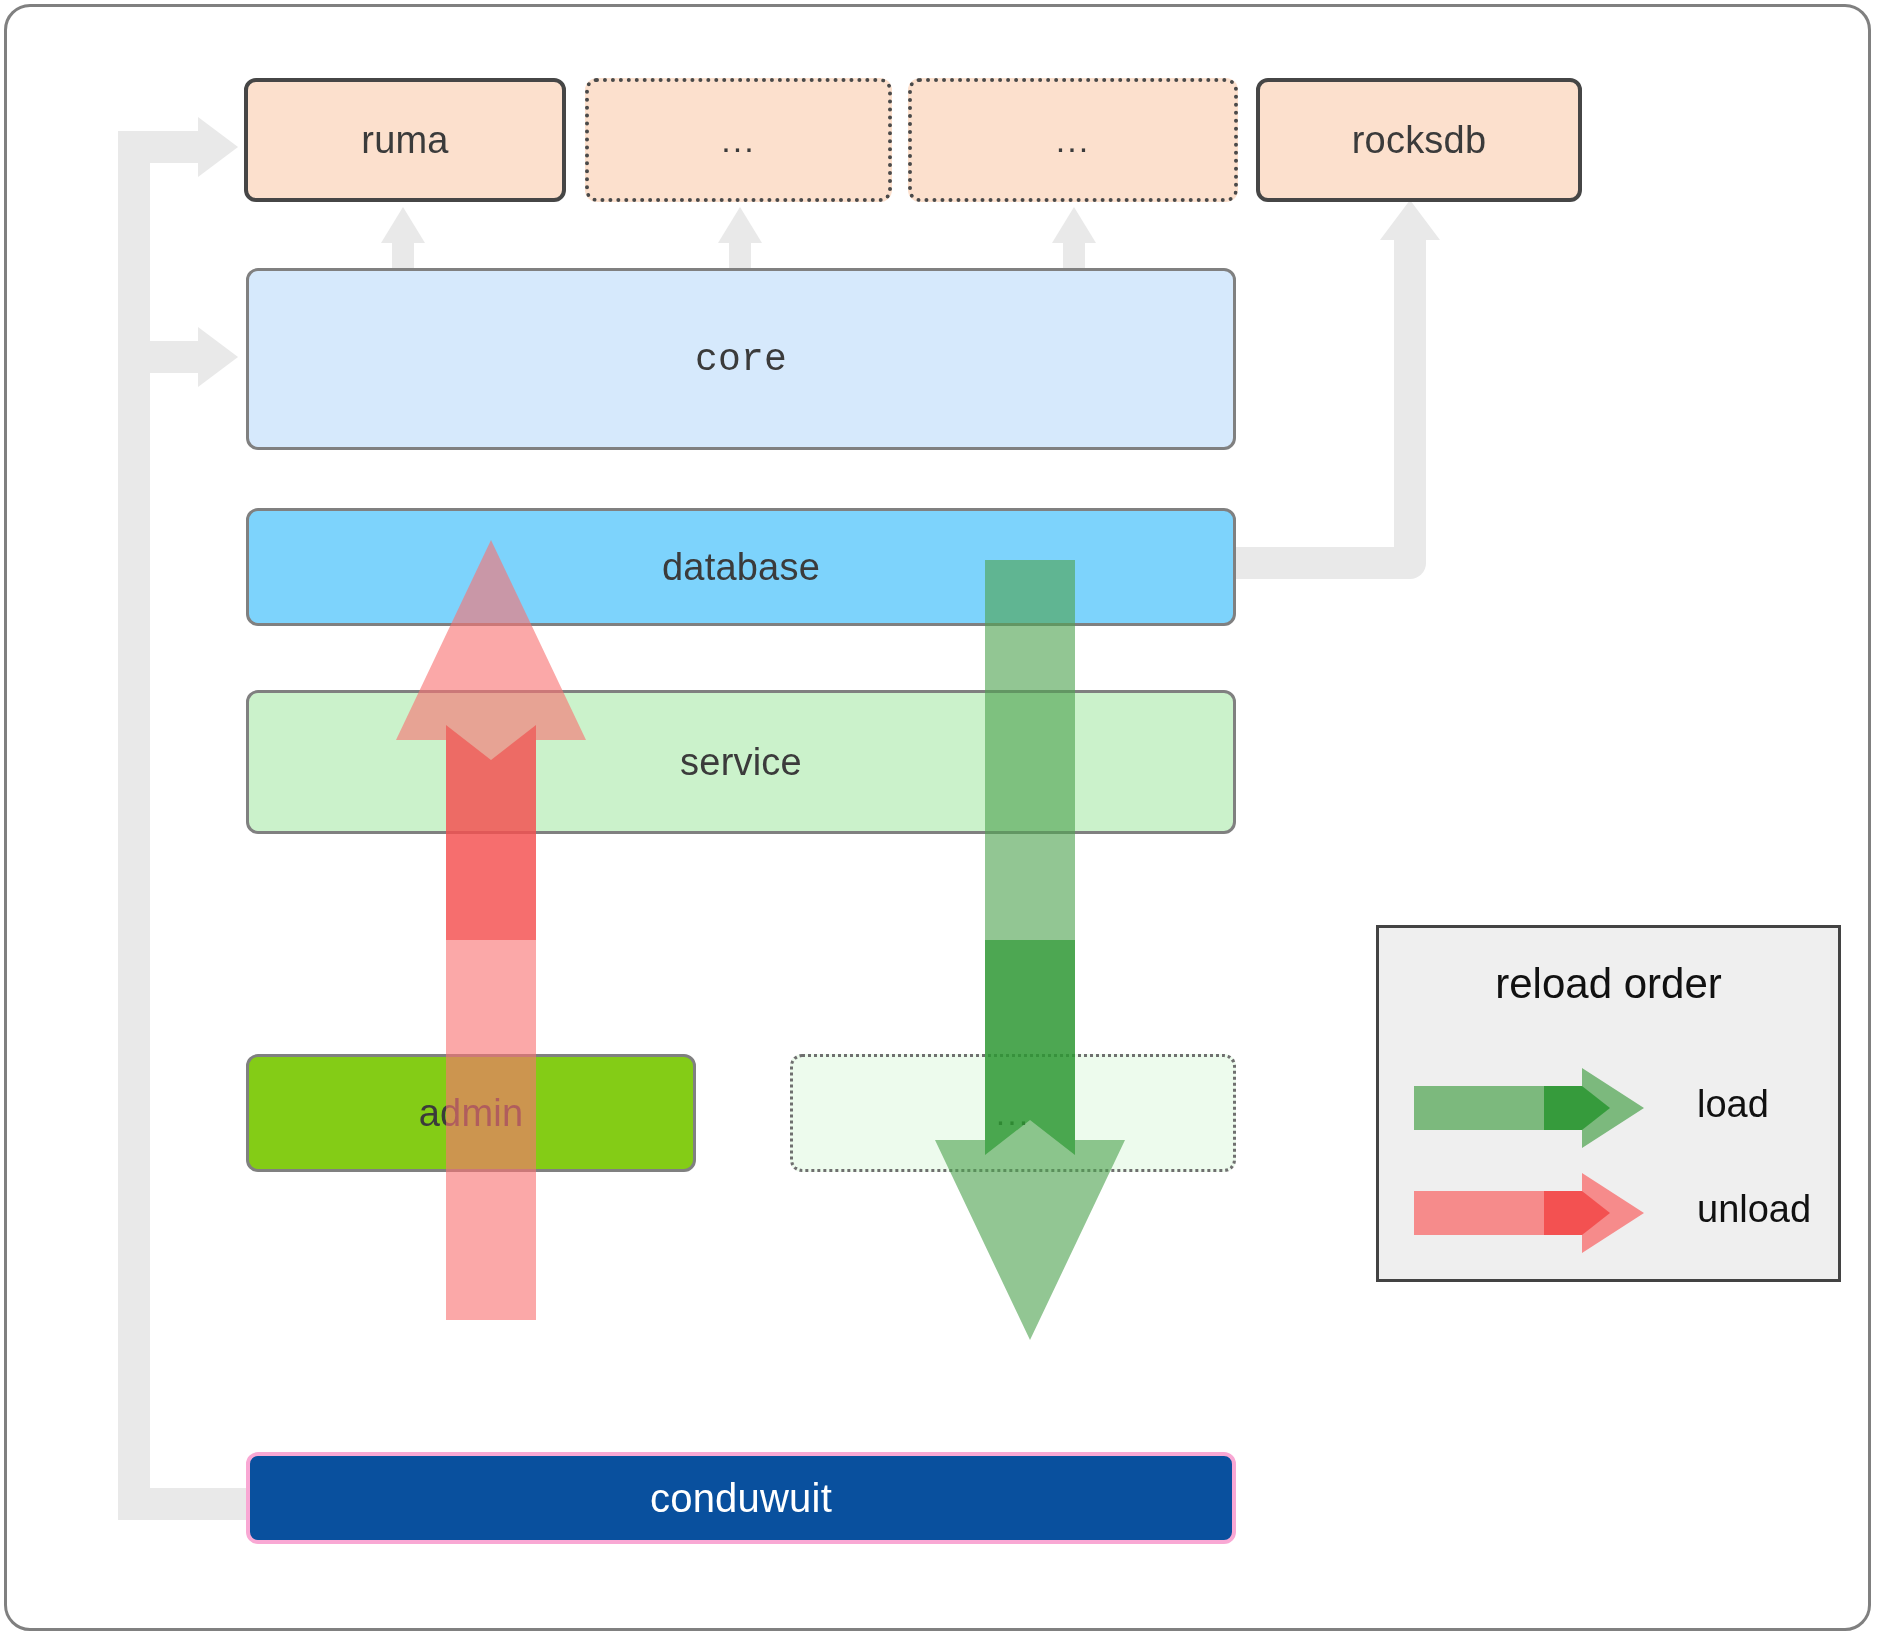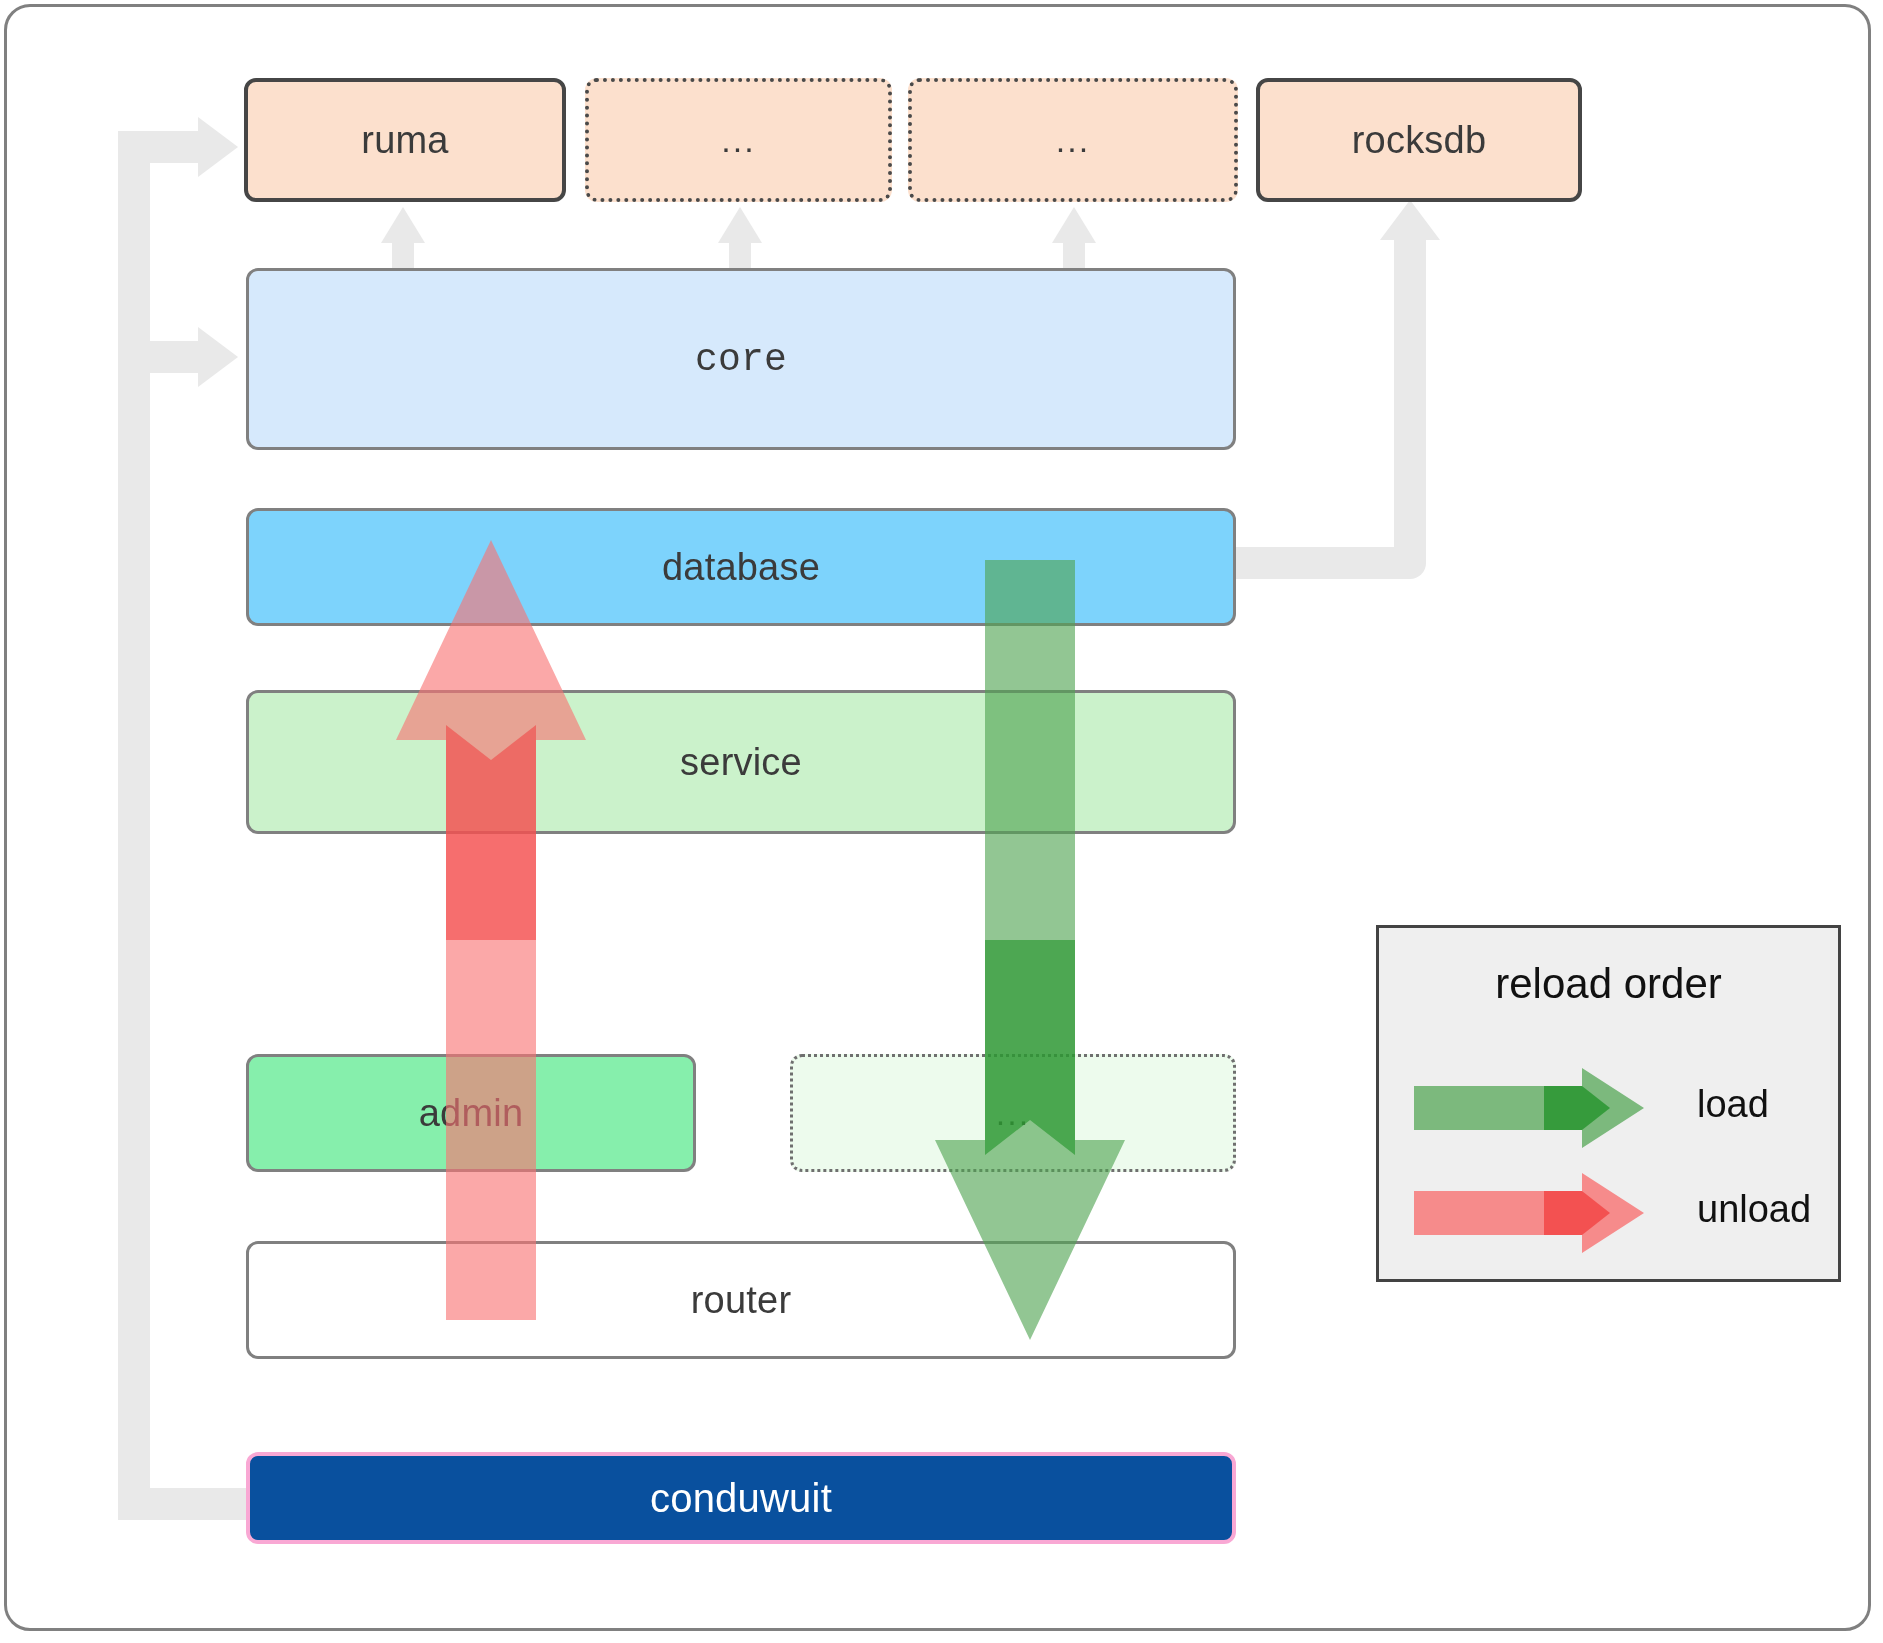--- a/index.html
+++ b/index.html
@@ -176,31 +176,28 @@
 
   <div class="node node-gray" style="left:246px; top:508px; width:990px; height:118px; background:#7dd3fc;">
     <span>database</span>
   </div>
 
   <div class="node node-gray" style="left:246px; top:690px; width:990px; height:144px; background:#cbf2cb;">
     <span>service</span>
   </div>
 
 
-  <div class="node node-gray" style="left:246px; top:1054px; width:450px; height:118px; background:#86efac;">
+  <div class="node node-gray" style="left:246px; top:1054px; width:450px; height:118px; background:#84cc16;">
     <span>admin</span>
   </div>
 
   <div class="node node-dotted-gray dots" style="left:790px; top:1054px; width:446px; height:118px; background:#edfbed;">
     <span>...</span>
   </div>
 
-  <div class="node node-gray" style="left:246px; top:1241px; width:990px; height:118px; background:#ffffff;">
-    <span>router</span>
-  </div>
 
   <div class="node" style="left:246px; top:1452px; width:990px; height:92px; background:#09509e; border:4px solid #f9a8d4; color:#ffffff; font-weight:normal; font-size:40px;">
     <span>conduwuit</span>
   </div>
 
   <svg class="flow-svg" style="left:386px; top:540px;" width="210" height="780" viewBox="0 0 210 780">
 
     <polygon points="105,0 200,200 150,200 150,780 60,780 60,200 10,200" fill="#f87272" fill-opacity="0.62"></polygon>
 
     <polygon points="60,185 105,220 150,185 150,400 60,400" fill="#f23e3e" fill-opacity="0.55"></polygon>

